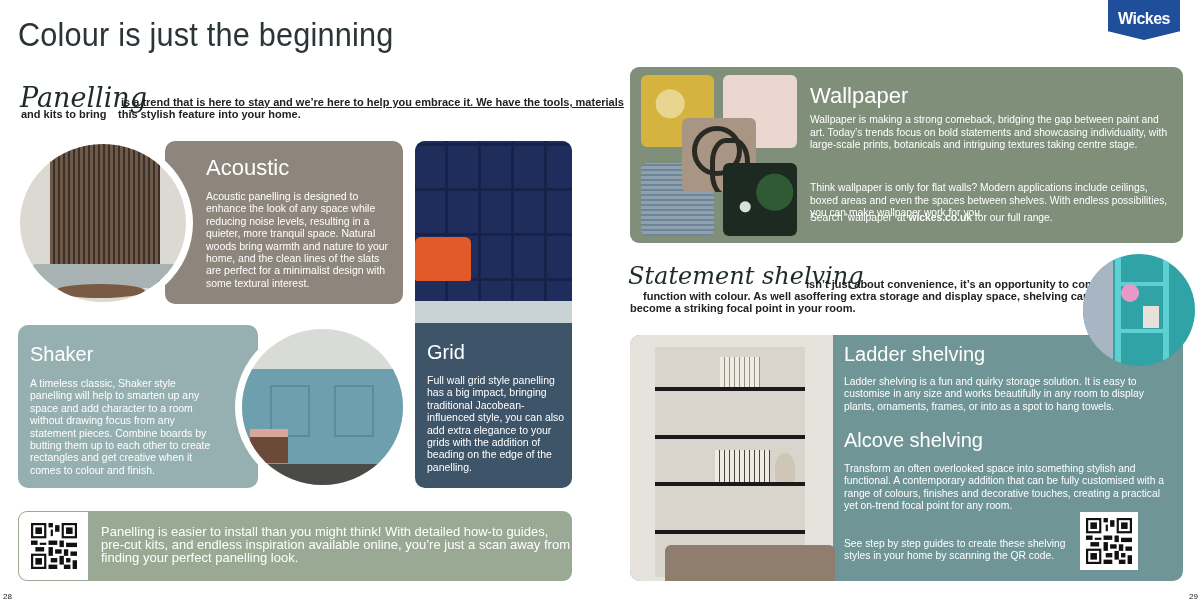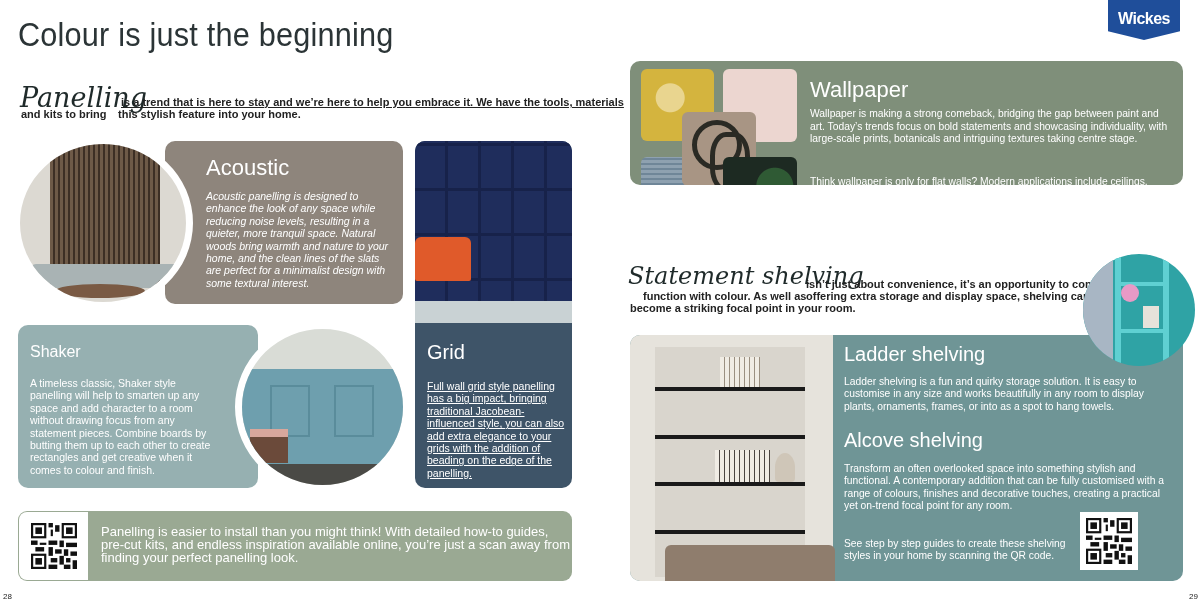--- a/index.html
+++ b/index.html
@@ -17,45 +17,45 @@
   .intro { font-size: 11px; color: #222; line-height: 13px; font-weight: bold; }
   .intro-line { position: absolute; white-space: nowrap; }
 
   
   .card { position: absolute; border-radius: 10px; overflow: hidden; }
   .card h2 { font-weight: normal; color: #fff; font-family: "Liberation Sans", sans-serif; }
   .card p { color: #fff; font-size: 10.5px; line-height: 12.4px; }
 
   .acoustic { left: 165px; top: 141px; width: 238px; height: 163px; background: #8e857c; }
   .acoustic h2 { position: absolute; left: 41px; top: 14px; font-size: 22px; }
-  .acoustic p { position: absolute; left: 41px; top: 49px; width: 190px; font-style: italic; }
+  .acoustic p { position: absolute; left: 41px; top: 49px; width: 190px; }
 
   .circle { position: absolute; border-radius: 50%; border: 7px solid #fff; overflow: hidden; }
   .acoustic-photo { left: 13px; top: 137px; width: 180px; height: 172px; background: #dcd9d2; }
 
   .shaker { left: 18px; top: 325px; width: 240px; height: 163px; background: #96b0b1; }
-  .shaker h2 { position: absolute; left: 12px; top: 18px; font-size: 16px; }
+  .shaker h2 { position: absolute; left: 12px; top: 18px; font-size: 20px; }
   .shaker p { position: absolute; left: 12px; top: 52px; width: 190px; }
   .shaker-photo { left: 235px; top: 322px; width: 175px; height: 170px; background: #d9dcd6; }
 
   .grid-card { left: 415px; top: 141px; width: 157px; height: 347px; background: #3e5468; }
   .grid-photo { position: absolute; left: 0; top: 0; width: 157px; height: 182px; background: #1f2d5c; }
   .grid-card h2 { position: absolute; left: 12px; top: 200px; font-size: 20px; }
-  .grid-card p { position: absolute; left: 12px; top: 239px; width: 140px; text-decoration: underline; }
+  .grid-card p { position: absolute; left: 12px; top: 233px; width: 140px; }
 
   .qr-banner { left: 18px; top: 511px; width: 554px; height: 70px; background: #9aa993; border-radius: 9px; }
   .qr-box { position: absolute; left: 1px; top: 1px; width: 69px; height: 68px; background: #fff; border-radius: 8px 0 0 8px; }
   .qr-banner p { position: absolute; left: 83px; top: 14px; width: 470px; font-size: 13px; line-height: 13px; color: #fff; }
   .qr-svg { position: absolute; }
 
   
   .wickes-logo { left: 1108px; top: 0; width: 72px; height: 40px; background: #1f4e9a; clip-path: polygon(0 0, 100% 0, 100% 78%, 50% 100%, 0 78%); }
   .wickes-logo span { position: absolute; left: 0; width: 100%; top: 10px; text-align: center; color: #fff; font-weight: bold; font-size: 16px; letter-spacing: -0.5px; }
 
-  .wallpaper { left: 630px; top: 61px; width: 553px; height: 124px; background: #7f8f7a; }
+  .wallpaper { left: 630px; top: 67px; width: 553px; height: 176px; background: #7f8f7a; border-radius: 9px; }
   .wallpaper h2 { position: absolute; left: 180px; top: 16px; font-size: 22px; }
   .wallpaper p { position: absolute; left: 180px; width: 365px; font-size: 10.3px; line-height: 12.5px; }
   .wp1 { top: 47px; } .wp2 { top: 96px; margin-top: 19px; } .wp3 { top: 145px; }
   .wp3 b { font-weight: bold; }
 
   .swatch { position: absolute; border-radius: 6px; }
 
   .shelf-card { left: 630px; top: 335px; width: 553px; height: 246px; background: #6f9596; }
   .shelf-photo { position: absolute; left: 0; top: 0; width: 203px; height: 246px; background: #e6e3dc; }
   .shelf-card h2 { position: absolute; left: 214px; font-size: 20px; }

